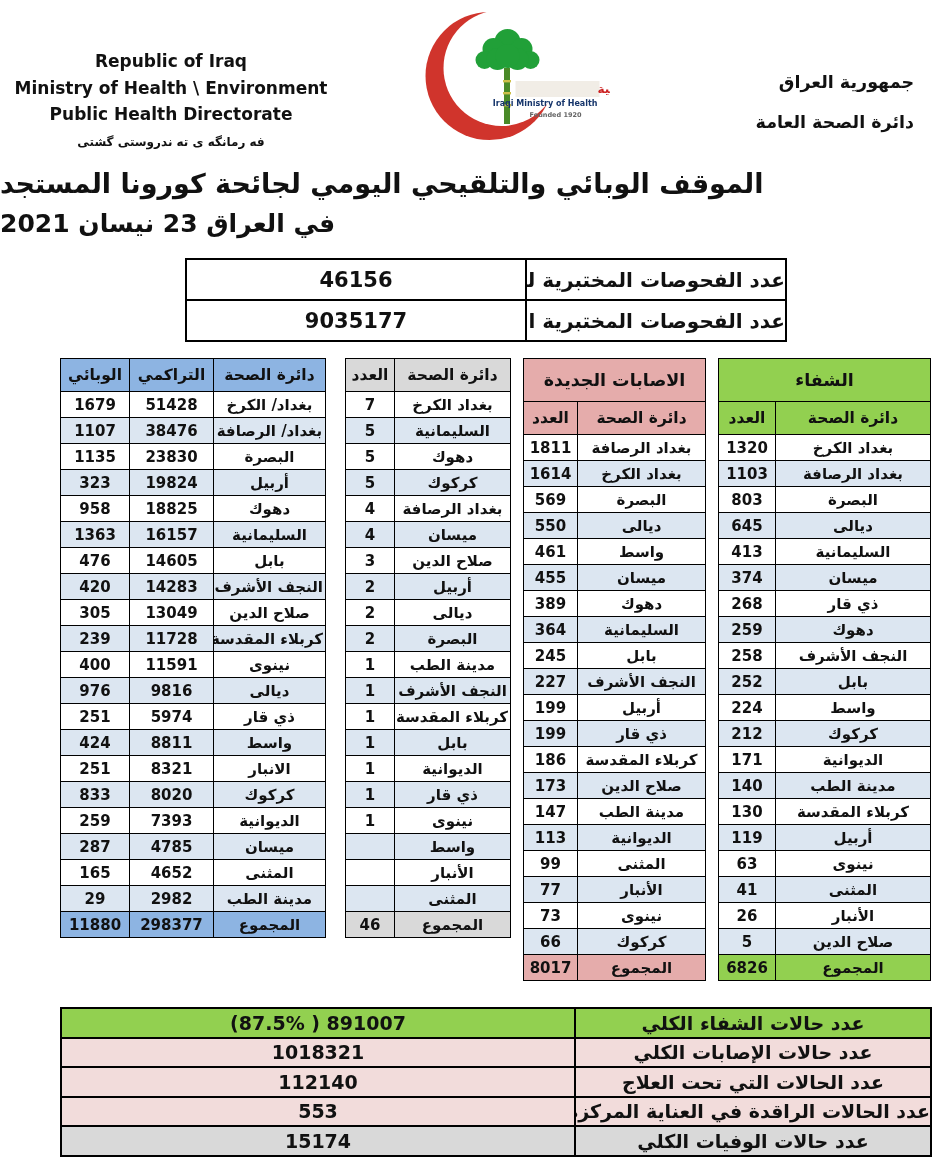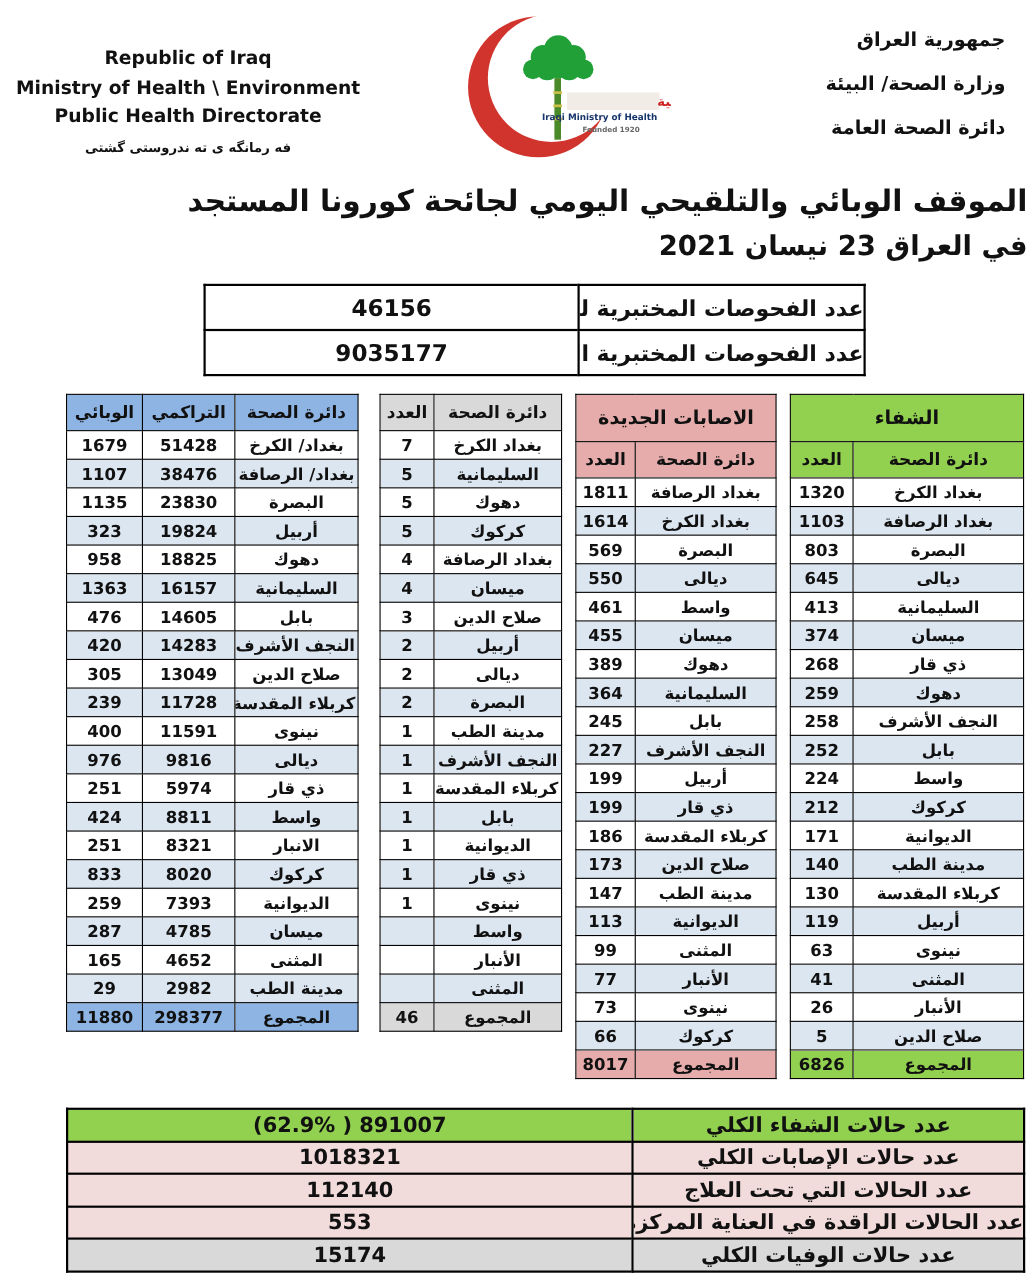--- a/index.html
+++ b/index.html
@@ -8,28 +8,28 @@
     --summary-gray:#D9D9D9; --crescent-red:#D0342C; --tree-green:#21A038;
     --ink:#111;
   }
   *{box-sizing:border-box;margin:0;padding:0}
   body{
     width:934px;height:1168px;background:#fff;overflow:hidden;
     font-family:"DejaVu Sans","Liberation Sans",sans-serif;
     font-weight:bold;color:var(--ink);
   }
   
-  .hdr{display:flex;align-items:center;padding:6px 6px 0 6px;height:152px}
+  .hdr{display:flex;align-items:flex-end;padding:6px 6px 0 6px;height:152px}
   .hdr-left{width:330px;text-align:center;padding-top:26px;font-size:17px;line-height:1.55}
   .hdr-left .kurdish{font-size:12px;margin-top:6px}
   .hdr-logo{flex:1;display:flex;justify-content:center;padding-top:2px}
   .hdr-right{width:250px;text-align:right;padding:16px 14px 0 0;font-size:17.5px}
   .hdr-right div{margin-bottom:20px}
   
-  .ttl{text-align:right;margin-top:16px}
+  .ttl{text-align:left;margin-top:16px}
   .ttl .l1{font-size:27px}
   .ttl .l2{font-size:25px;margin-top:10px}
   
   table{border-collapse:collapse;table-layout:fixed}
   td,th{border:1.6px solid #000;text-align:center;vertical-align:middle;overflow:hidden;white-space:nowrap}
   .num{direction:ltr;unicode-bidi:isolate}
   
   .tests{margin:20px 0 0 185px;width:600px}
   .tests td{border-width:2.2px;height:41px;font-size:20px}
   .tests td.num{font-size:21px}
@@ -91,21 +91,20 @@
       </g>
       <rect x="108" y="79" width="84" height="16" fill="#efebe3" opacity="0.9"></rect>
       <text x="190" y="91" text-anchor="end" font-size="12" font-weight="bold" fill="#cc2020" direction="rtl">وزارة الصحة العراقية</text>
       <text x="190" y="104" text-anchor="end" font-size="8" font-weight="bold" fill="#16356b">Iraqi Ministry of Health</text>
       <text x="174" y="115" text-anchor="end" font-size="6.5" fill="#666">Founded 1920</text>
     </svg>
   </div>
 
   <div class="hdr-right" dir="rtl">
     <div>جمهورية العراق</div>
-    <div>وزارة الصحة/ البيئة</div>
     <div>دائرة الصحة العامة</div>
   </div>
 </div>
 
 <div class="ttl" dir="rtl">
   <div class="l1">الموقف الوبائي والتلقيحي اليومي لجائحة كورونا المستجد</div>
   <div class="l2">في العراق  23  نيسان  2021</div>
 </div>
 
 <table class="tests" dir="rtl">
@@ -563,21 +562,21 @@
 </div>
 
 <table class="summary" dir="rtl">
   <colgroup>
       <col style="width:356px">
       <col style="width:514px">
     </colgroup>
   <tbody>
       <tr class="tone-green">
         <td>عدد حالات الشفاء الكلي</td>
-        <td class="num">(62.9% )   891007</td>
+        <td class="num">(87.5% )   891007</td>
       </tr>
       <tr class="tone-pink">
         <td>عدد حالات الإصابات الكلي</td>
         <td class="num">1018321</td>
       </tr>
       <tr class="tone-pink">
         <td>عدد الحالات التي تحت العلاج</td>
         <td class="num">112140</td>
       </tr>
       <tr class="tone-pink">

